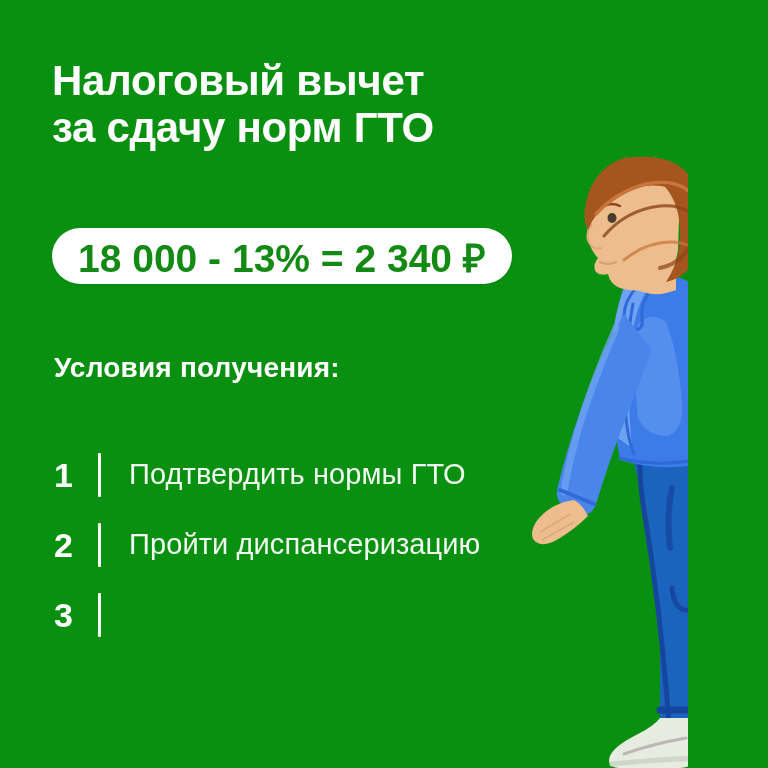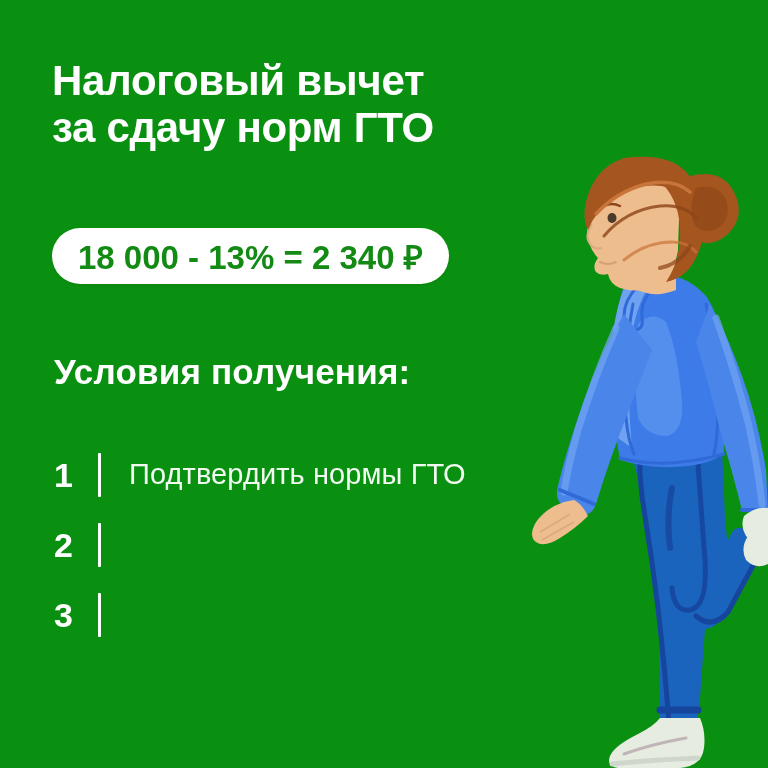--- a/index.html
+++ b/index.html
@@ -5,21 +5,21 @@
   * { margin:0; padding:0; box-sizing:border-box; }
   html,body { width:768px; height:768px; }
   body {
     font-family:"Liberation Sans", sans-serif;
     background:#0a9010;
     overflow:hidden;
     position:relative;
   }
   #poster {
     position:absolute; inset:0;
-    width:768px; height:768px;
+    width:688px; height:768px;
     background:#0a9010;
     overflow:hidden;
   }
 
   
   .title {
     position:absolute;
     left:52px; top:57px;
     width:470px;
     color:#ffffff;
@@ -37,32 +37,32 @@
     height:56px;
     padding:0 26px;
     background:#ffffff;
     border-radius:28px;
     display:flex;
     align-items:center;
     box-shadow:0 1px 3px rgba(0,0,0,0.10);
   }
   .badge-text {
     color:#128A14;
-    font-size:33px;
+    font-size:39px;
     font-weight:bold;
     letter-spacing:0px;
     white-space:nowrap;
   }
 
   
   .subtitle {
     position:absolute;
     left:54px; top:352px;
     color:#ffffff;
-    font-size:35px;
+    font-size:28px;
     font-weight:bold;
     letter-spacing:0.2px;
   }
 
   
   .list { position:absolute; left:54px; top:440px; width:470px; }
   .row {
     position:relative;
     height:70px;
     display:flex;
@@ -118,20 +118,21 @@
 
     <div class="row">
       <span class="row-num">1</span>
       <span class="row-div"></span>
       <span class="row-label">Подтвердить нормы ГТО</span>
     </div>
 
     <div class="row">
       <span class="row-num">2</span>
       <span class="row-div"></span>
+      <span class="row-label">Пройти диспансеризацию</span>
     </div>
 
     <div class="row">
       <span class="row-num">3</span>
       <span class="row-div"></span>
     </div>
 
   </div>
 
   <div class="illustration">

